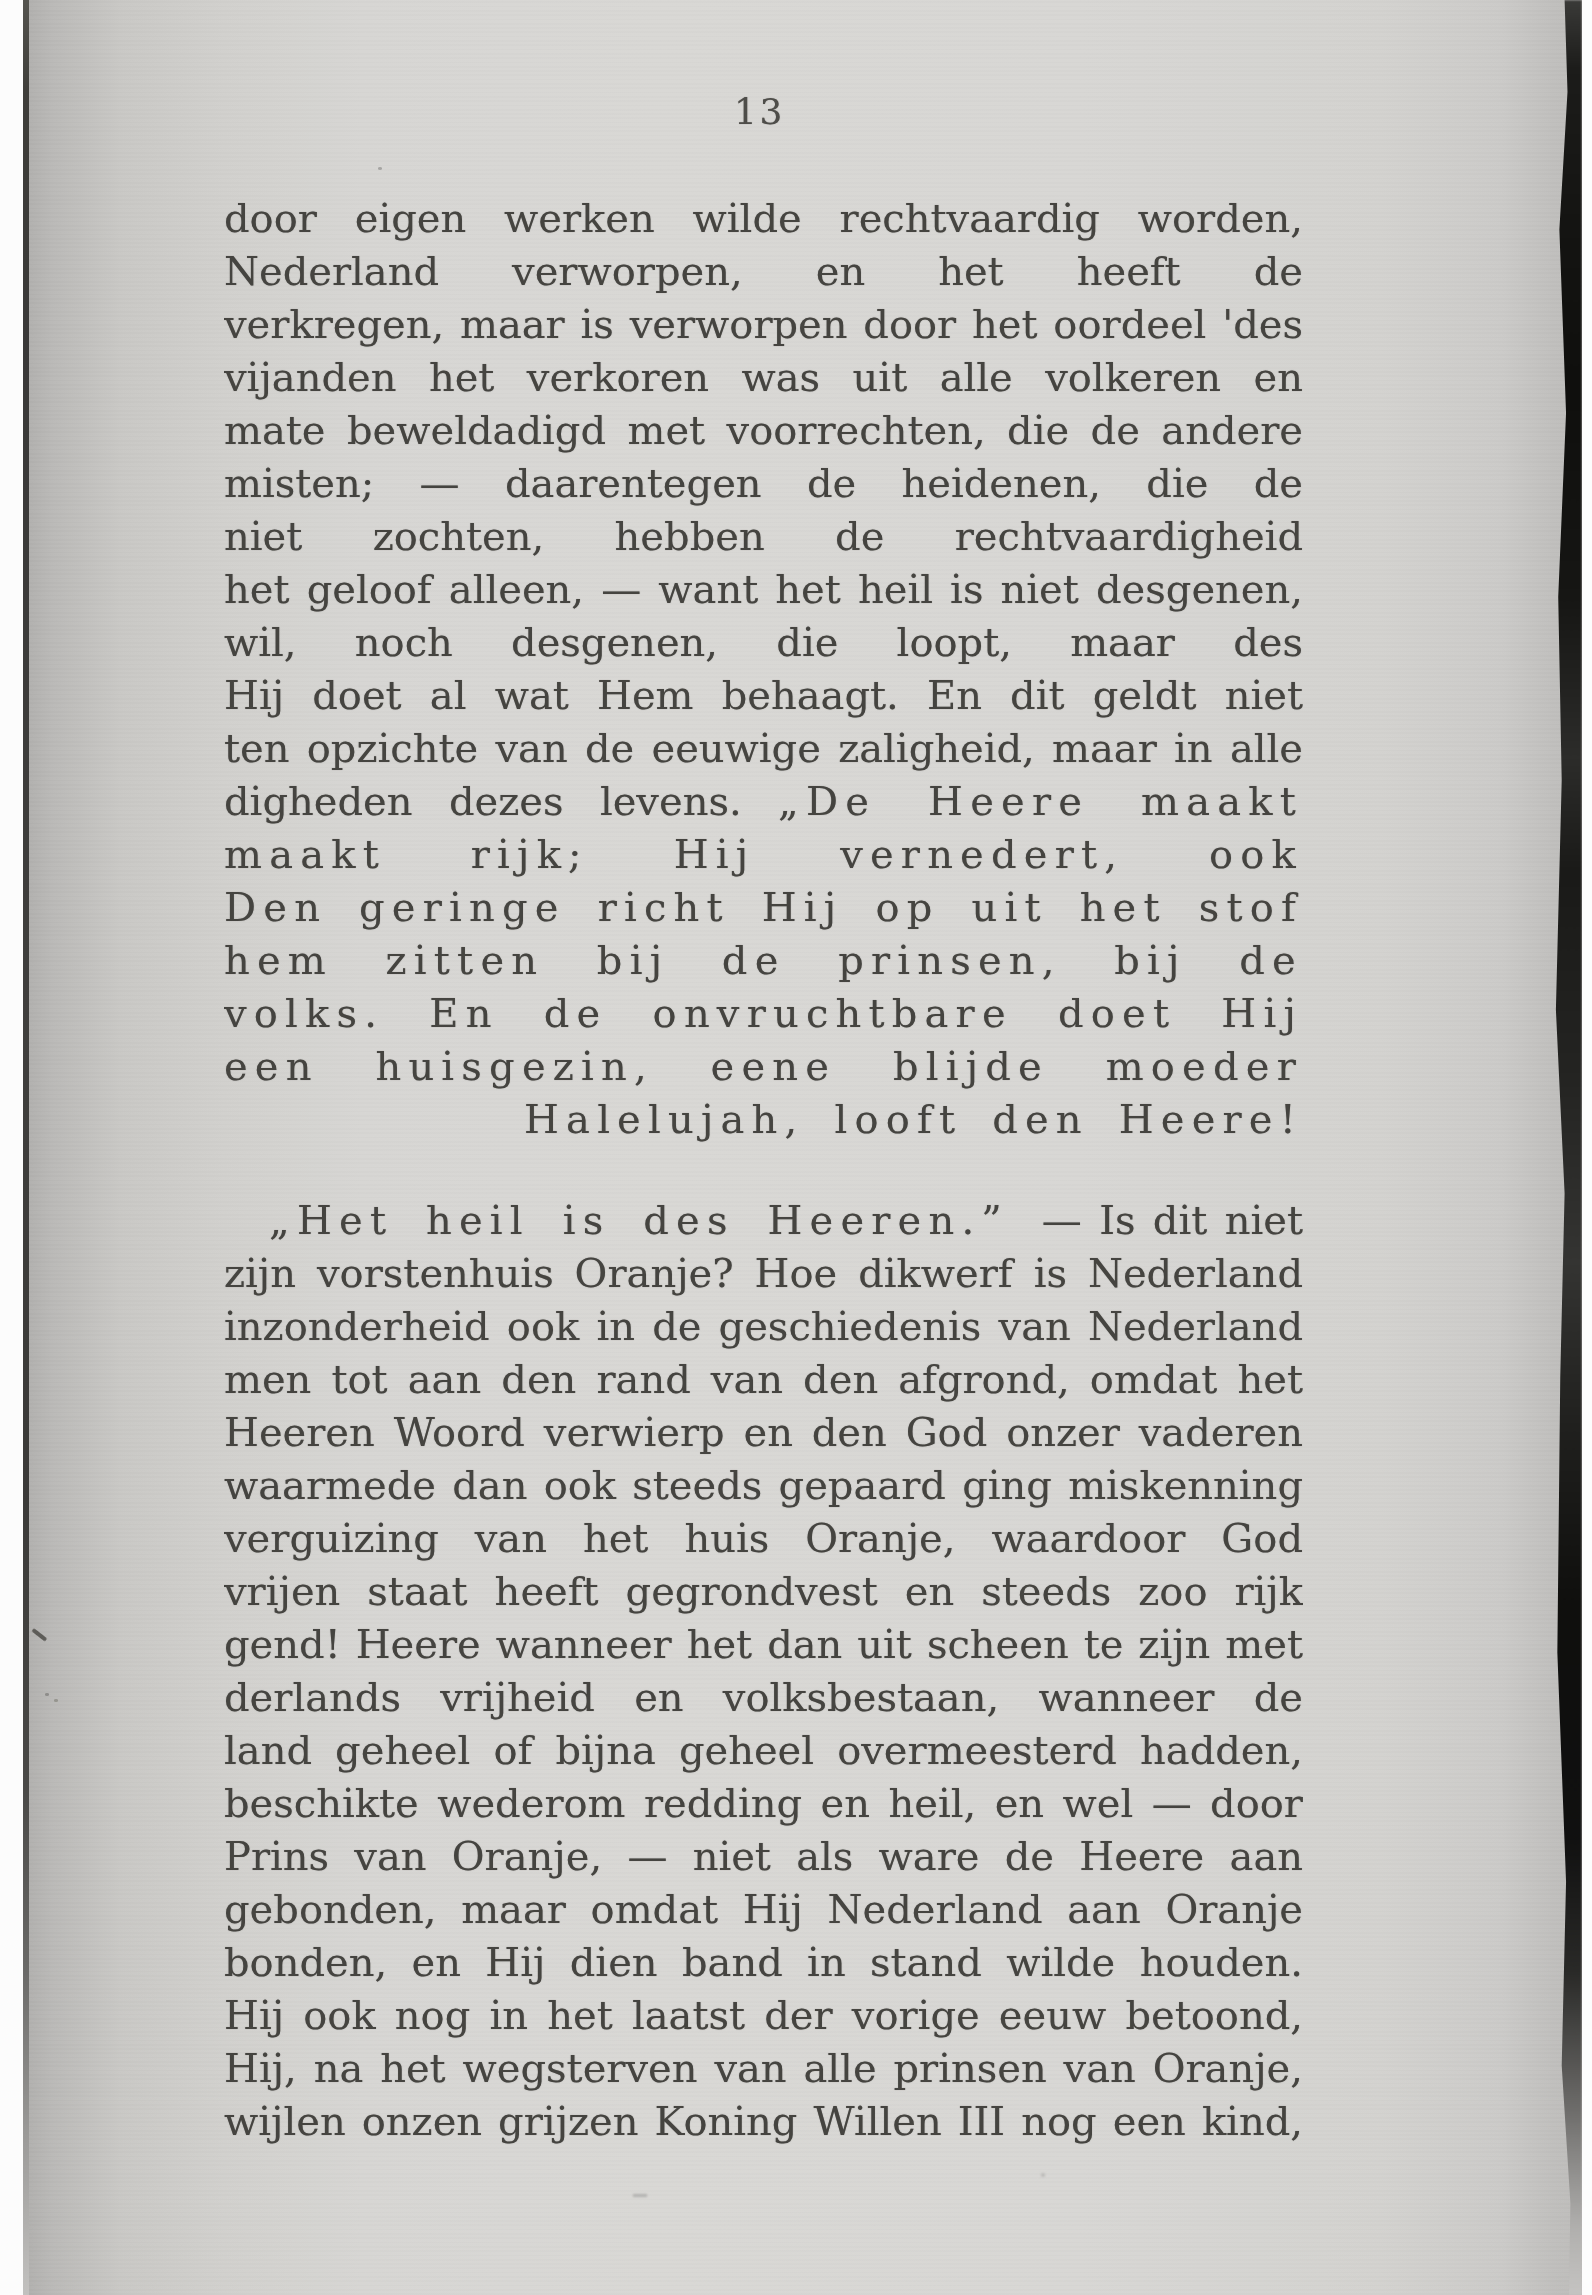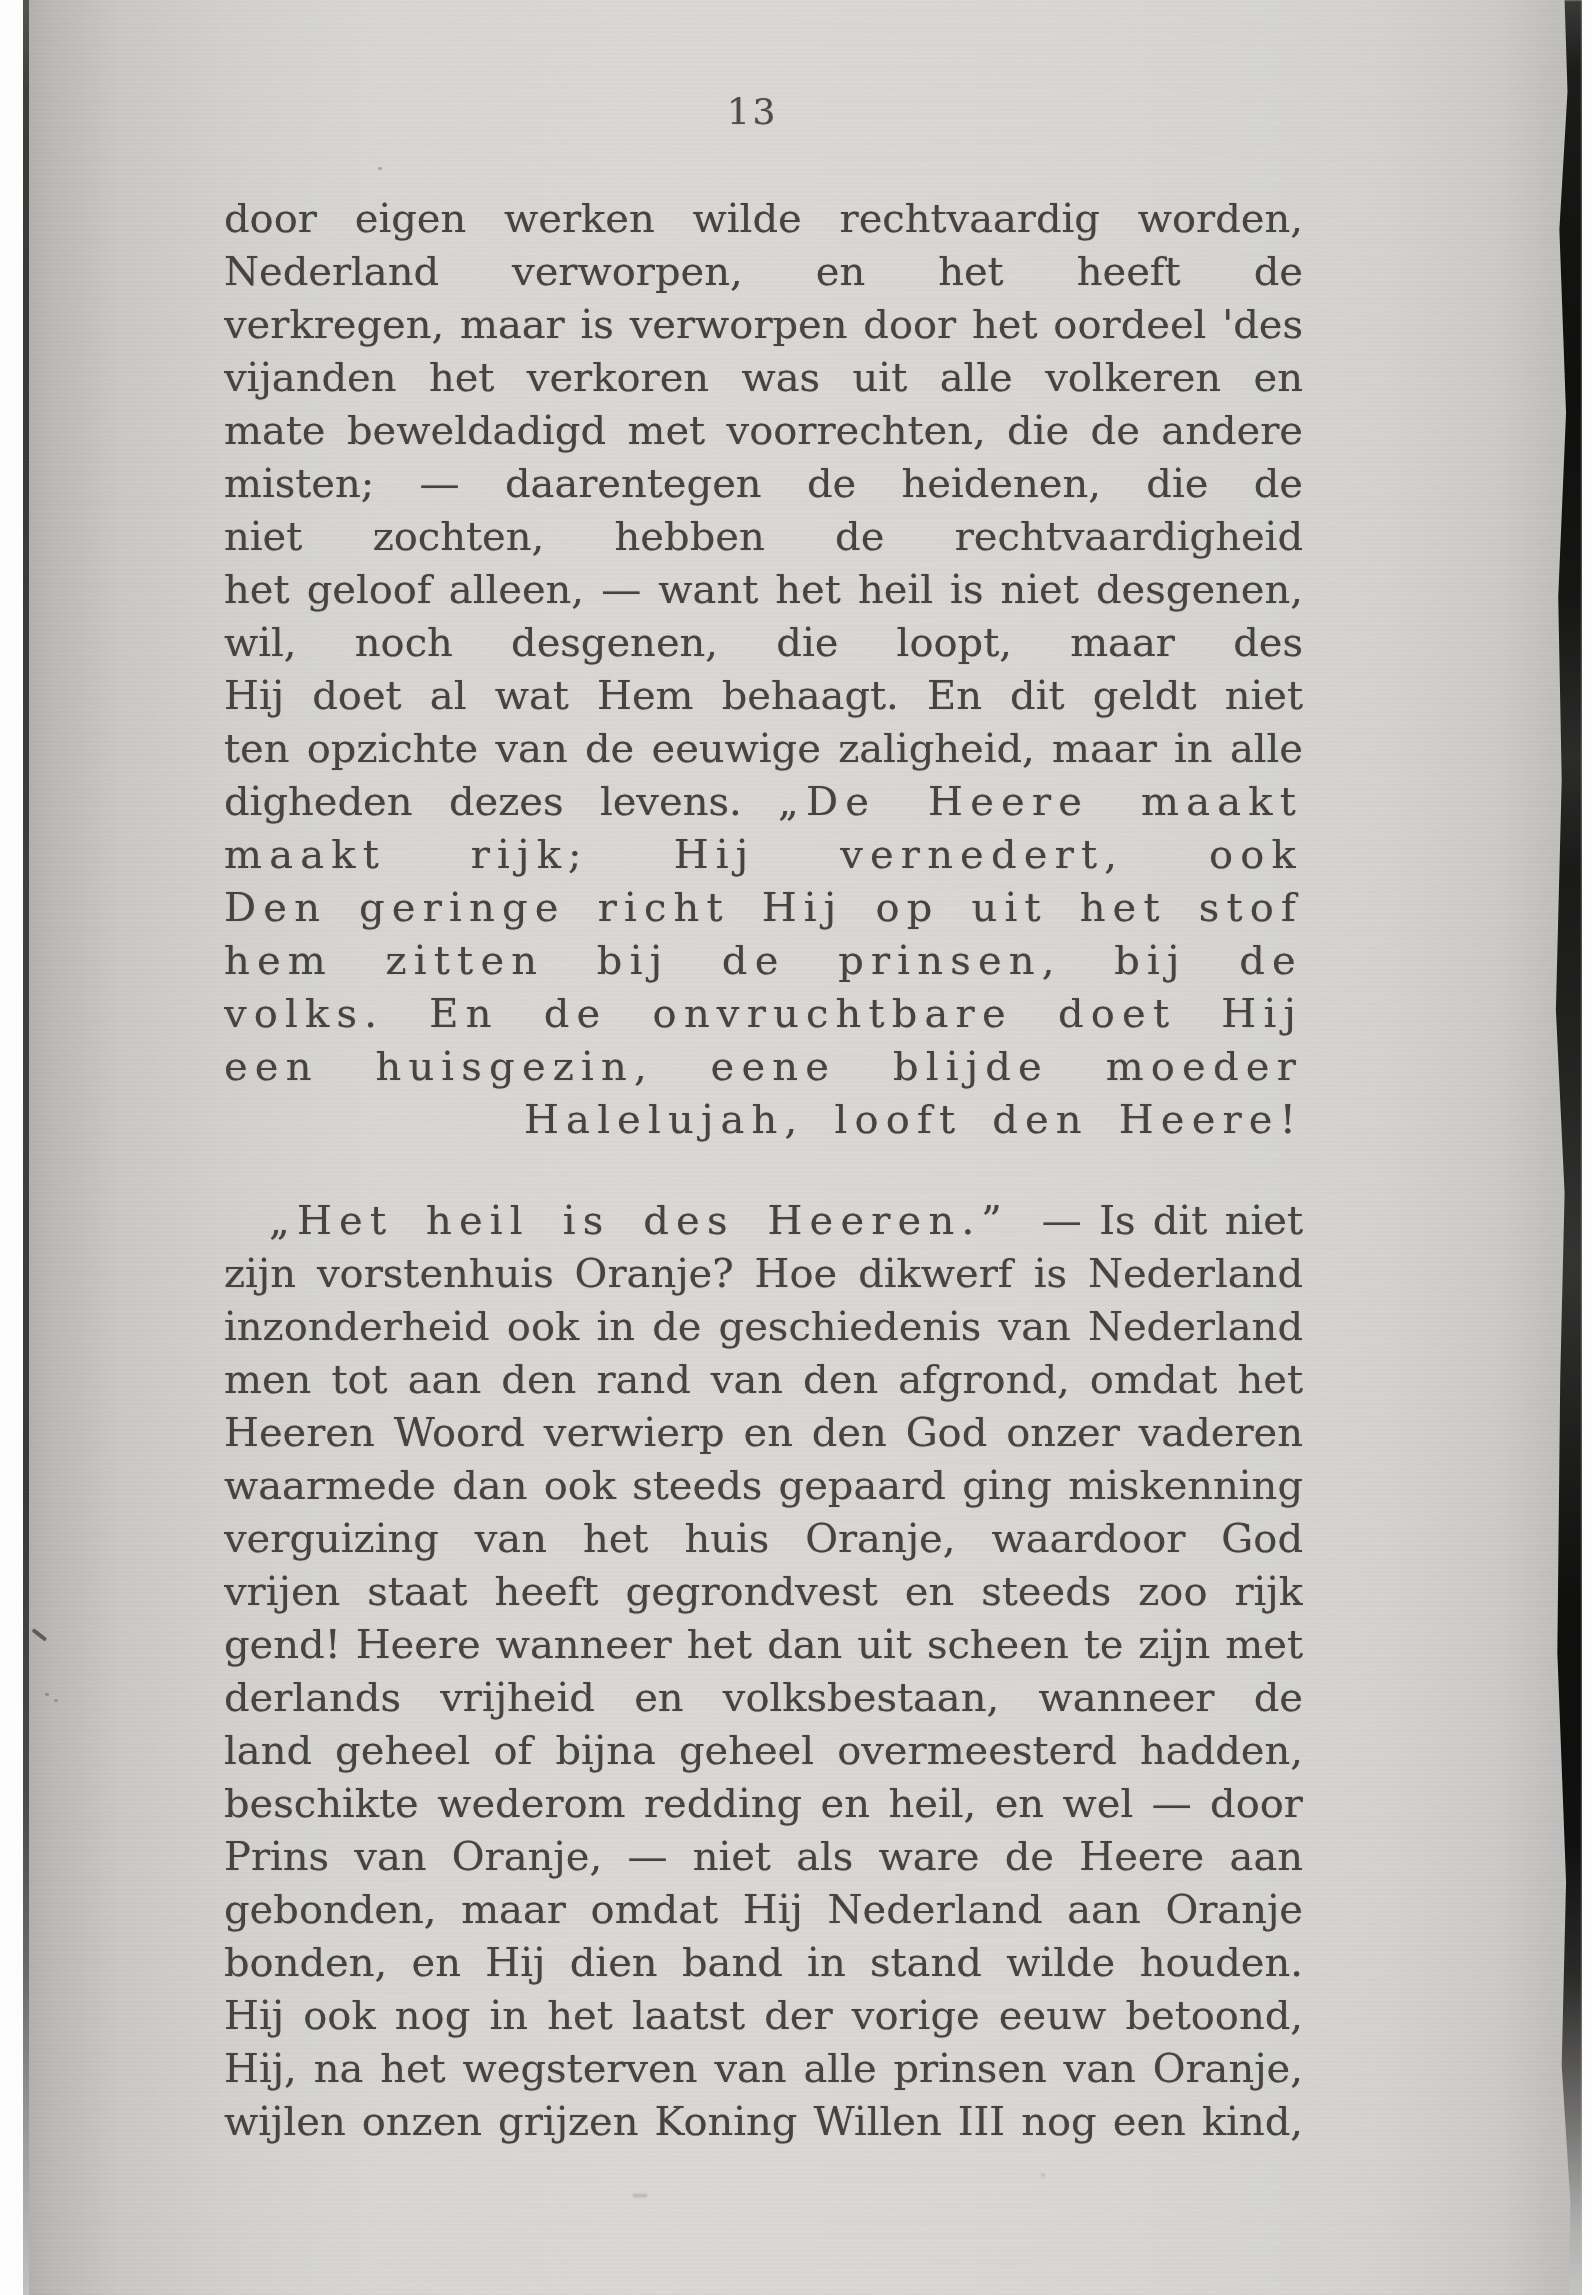--- a/index.html
+++ b/index.html
@@ -37,21 +37,21 @@
   .edge-white-right{position:absolute;left:1582px;top:0;width:10.4px;height:100%;background:#fdfdfd;}
   .tick-mark{position:absolute;left:31px;top:1633px;width:17.3px;height:3.5px;background:#5d5c58;
     transform:rotate(38deg);border-radius:1.7px;filter:blur(0.5px);}
   .dot-a{position:absolute;left:45px;top:1693px;width:3.5px;height:2.6px;background:#8e8d8b;border-radius:50%;filter:blur(0.4px);}
   .dot-b{position:absolute;left:54px;top:1699px;width:3.5px;height:2.6px;background:#96958f;border-radius:50%;filter:blur(0.4px);}
   .speck-top{position:absolute;left:378px;top:167px;width:4.3px;height:2.6px;background:#a6a5a3;border-radius:50%;filter:blur(0.4px);}
   .dash-bottom{position:absolute;left:633px;top:2194px;width:14px;height:2.6px;background:#b3b2b0;filter:blur(0.9px);}
   .dot-bottom{position:absolute;left:1041px;top:2173px;width:4.3px;height:3.5px;background:#bab9b7;border-radius:50%;filter:blur(0.9px);}
   
   .page-number{
-    position:absolute;left:213px;top:91px;width:1079px;
+    position:absolute;left:220px;top:91px;width:1079px;
     text-align:center;font-size:36px;letter-spacing:2.6px;
     color:#4e4d49;text-shadow:0 0 0.9px rgba(78,77,73,.55);
   }
   .text-block{
     position:absolute;left:224px;top:192px;width:1079px;
     font-size:40px;color:#454440;
     text-shadow:0 0 0.9px rgba(69,68,64,.5);
     word-spacing:1.7px;
   }
   .line{

